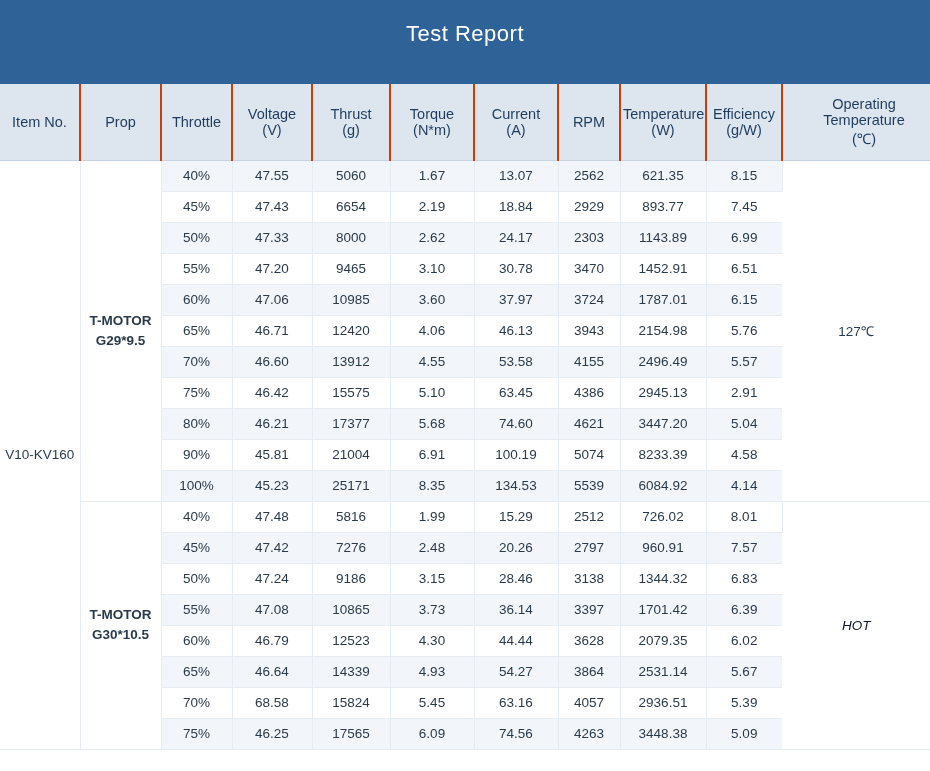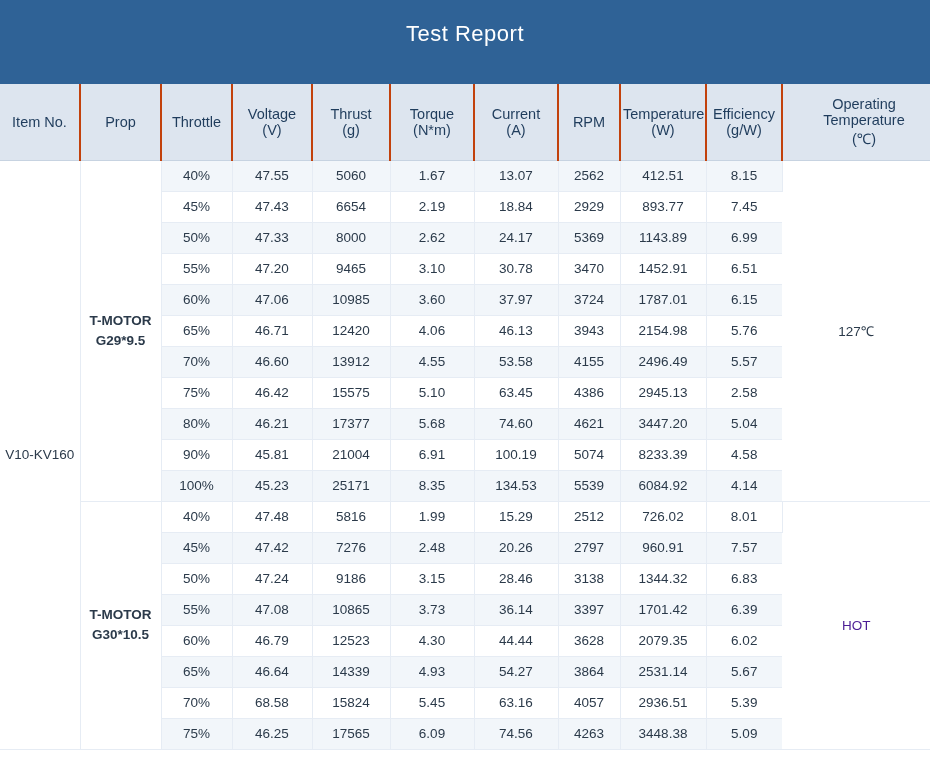--- a/index.html
+++ b/index.html
@@ -77,21 +77,21 @@
     border-right: 1px solid #e6ecf4;
     border-bottom: 1px solid #e6ecf4;
     font-weight: bold;
   }
   td.temp-cell {
     background: #ffffff !important;
     color: #2b3a4a;
     font-size: 14px;
     border-bottom: 1px solid #e6ecf4;
   }
-  td.temp-cell.hot { color: #4c1d95; }
+  td.temp-cell.hot { color: #0f172a; font-style: italic; }
   .unit { display: block; font-size: 14.5px; }
 </style>
 </head>
 <body>
 
 <div class="report">
 
   <div class="title-bar">Test Report</div>
 
   <table class="data">
@@ -155,41 +155,41 @@
     <tbody>
         <tr class="odd">
           <td class="item-cell" rowspan="19">V10-KV160</td>
           <td class="prop-cell" rowspan="11">T-MOTOR G29*9.5</td>
           <td>40%</td>
           <td>47.55</td>
           <td>5060</td>
           <td>1.67</td>
           <td>13.07</td>
           <td>2562</td>
-          <td>412.51</td>
+          <td>621.35</td>
           <td>8.15</td>
           <td class="temp-cell" rowspan="11">127℃</td>
         </tr>
         <tr class="even">
           <td>45%</td>
           <td>47.43</td>
           <td>6654</td>
           <td>2.19</td>
           <td>18.84</td>
           <td>2929</td>
           <td>893.77</td>
           <td>7.45</td>
         </tr>
         <tr class="odd">
           <td>50%</td>
           <td>47.33</td>
           <td>8000</td>
           <td>2.62</td>
           <td>24.17</td>
-          <td>5369</td>
+          <td>2303</td>
           <td>1143.89</td>
           <td>6.99</td>
         </tr>
         <tr class="even">
           <td>55%</td>
           <td>47.20</td>
           <td>9465</td>
           <td>3.10</td>
           <td>30.78</td>
           <td>3470</td>
@@ -227,21 +227,21 @@
           <td>5.57</td>
         </tr>
         <tr class="even">
           <td>75%</td>
           <td>46.42</td>
           <td>15575</td>
           <td>5.10</td>
           <td>63.45</td>
           <td>4386</td>
           <td>2945.13</td>
-          <td>2.58</td>
+          <td>2.91</td>
         </tr>
         <tr class="odd">
           <td>80%</td>
           <td>46.21</td>
           <td>17377</td>
           <td>5.68</td>
           <td>74.60</td>
           <td>4621</td>
           <td>3447.20</td>
           <td>5.04</td>

